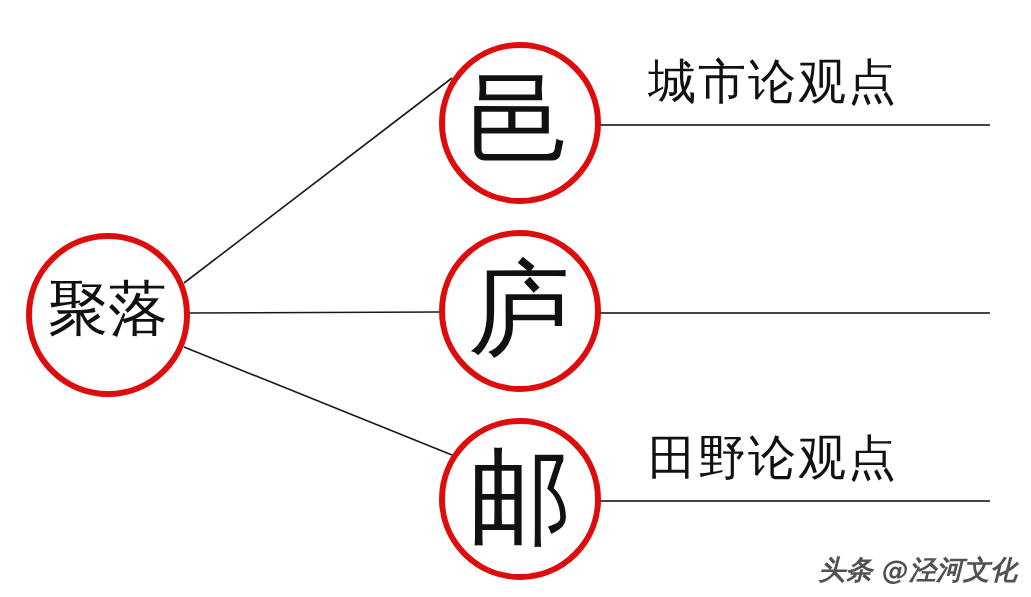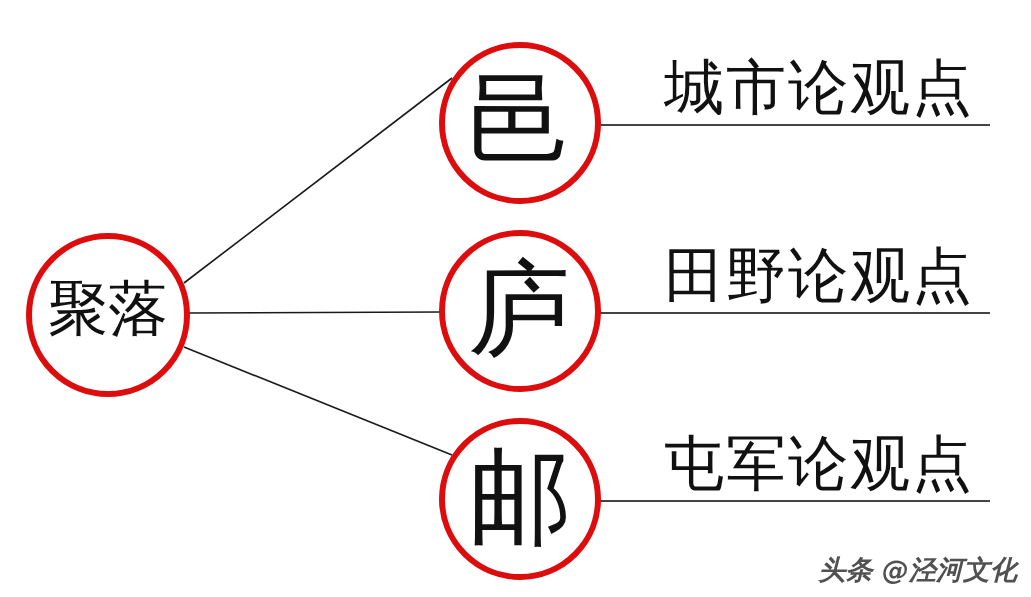--- a/index.html
+++ b/index.html
@@ -49,22 +49,22 @@
     width: 156px;
     text-align: center;
     font-size: 104px;
     font-family: "DejaVu Serif", "Liberation Serif", serif;
   }
   #node-glyph-0 { left: 442px; top: 69px; }
   #node-glyph-1 { left: 442px; top: 257px; }
   #node-glyph-2 { left: 442px; top: 445px; }
   
   .branch-label {
-    left: 664px;
-    font-size: 60px;
+    left: 648px;
+    font-size: 48px;
     letter-spacing: 2px;
     font-family: "DejaVu Serif", "Liberation Serif", serif;
   }
   #branch-label-0 { top: 57px; }
   #branch-label-1 { top: 245px; }
   #branch-label-2 { top: 433px; }
   
   #watermark {
     position: absolute;
     right: 14px;
@@ -110,20 +110,19 @@
     </g>
   </svg>
 
   <div class="node-text" id="root-node-text">聚落</div>
 
   <div class="node-text branch-glyph" id="node-glyph-0">邑</div>
   <div class="node-text branch-glyph" id="node-glyph-1">庐</div>
   <div class="node-text branch-glyph" id="node-glyph-2">邮</div>
 
   <div class="branch-label" id="branch-label-0">城市论观点</div>
-  <div class="branch-label" id="branch-label-1">田野论观点</div>
-  <div class="branch-label" id="branch-label-2">屯军论观点</div>
+  <div class="branch-label" id="branch-label-2">田野论观点</div>
 
   <div id="watermark">
     <span class="watermark-text">头条 @泾河文化</span>
   </div>
 
 </div>
 
 </body></html>

